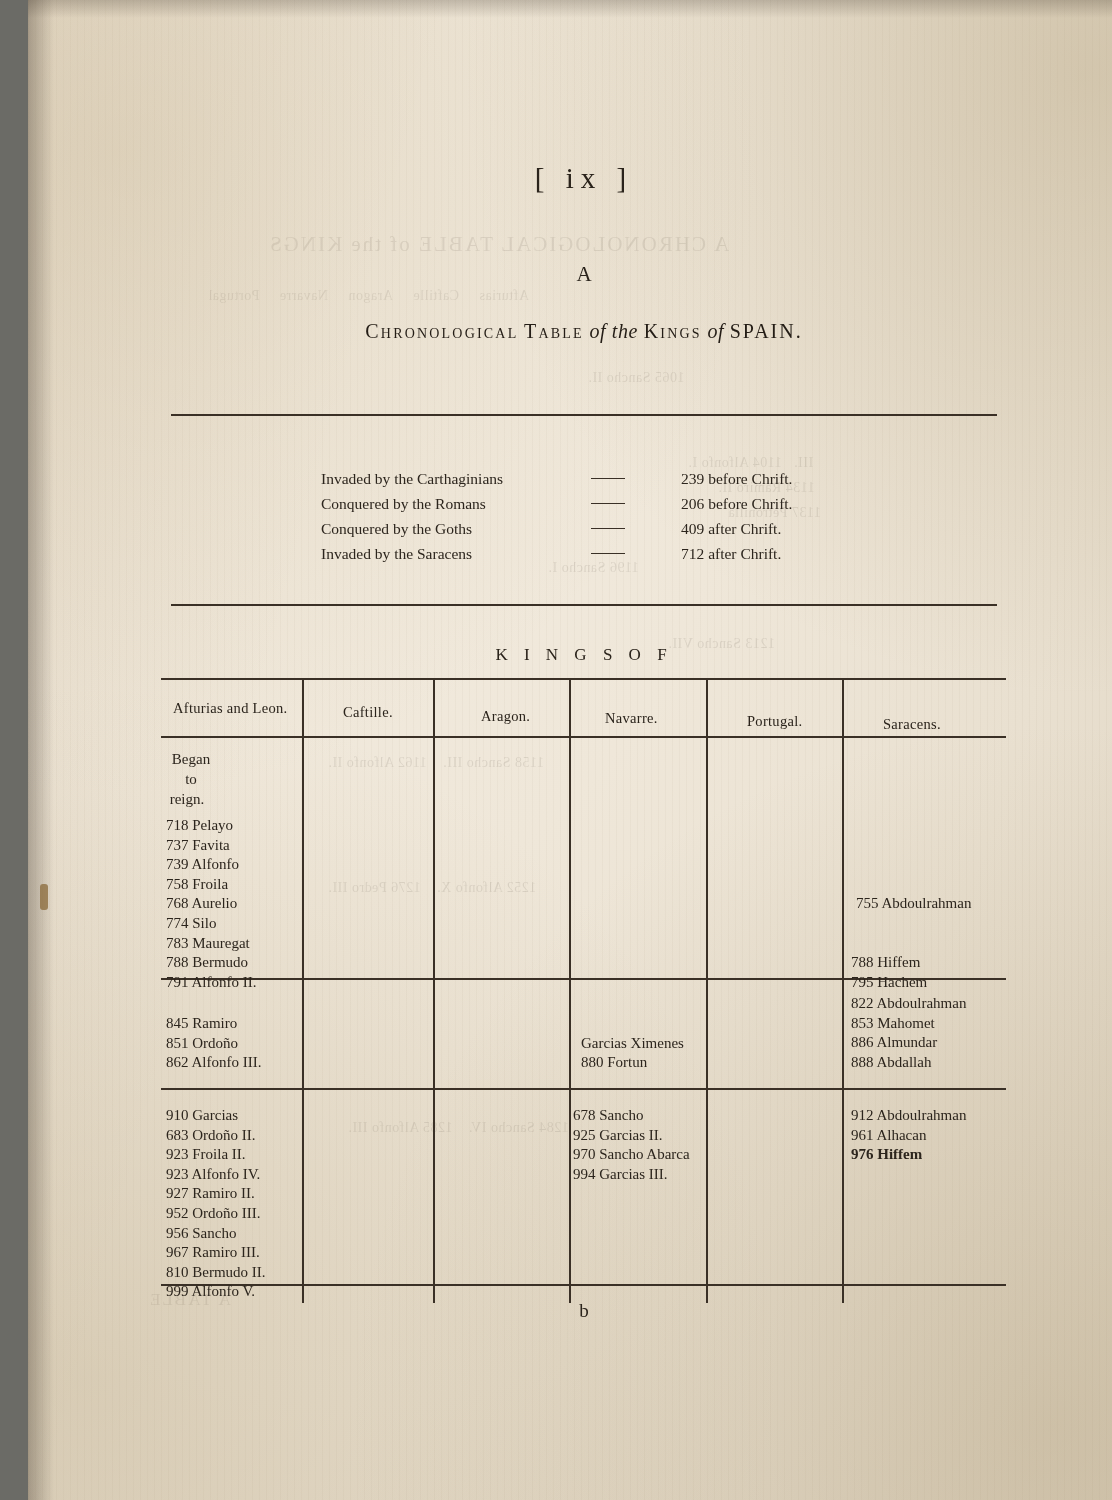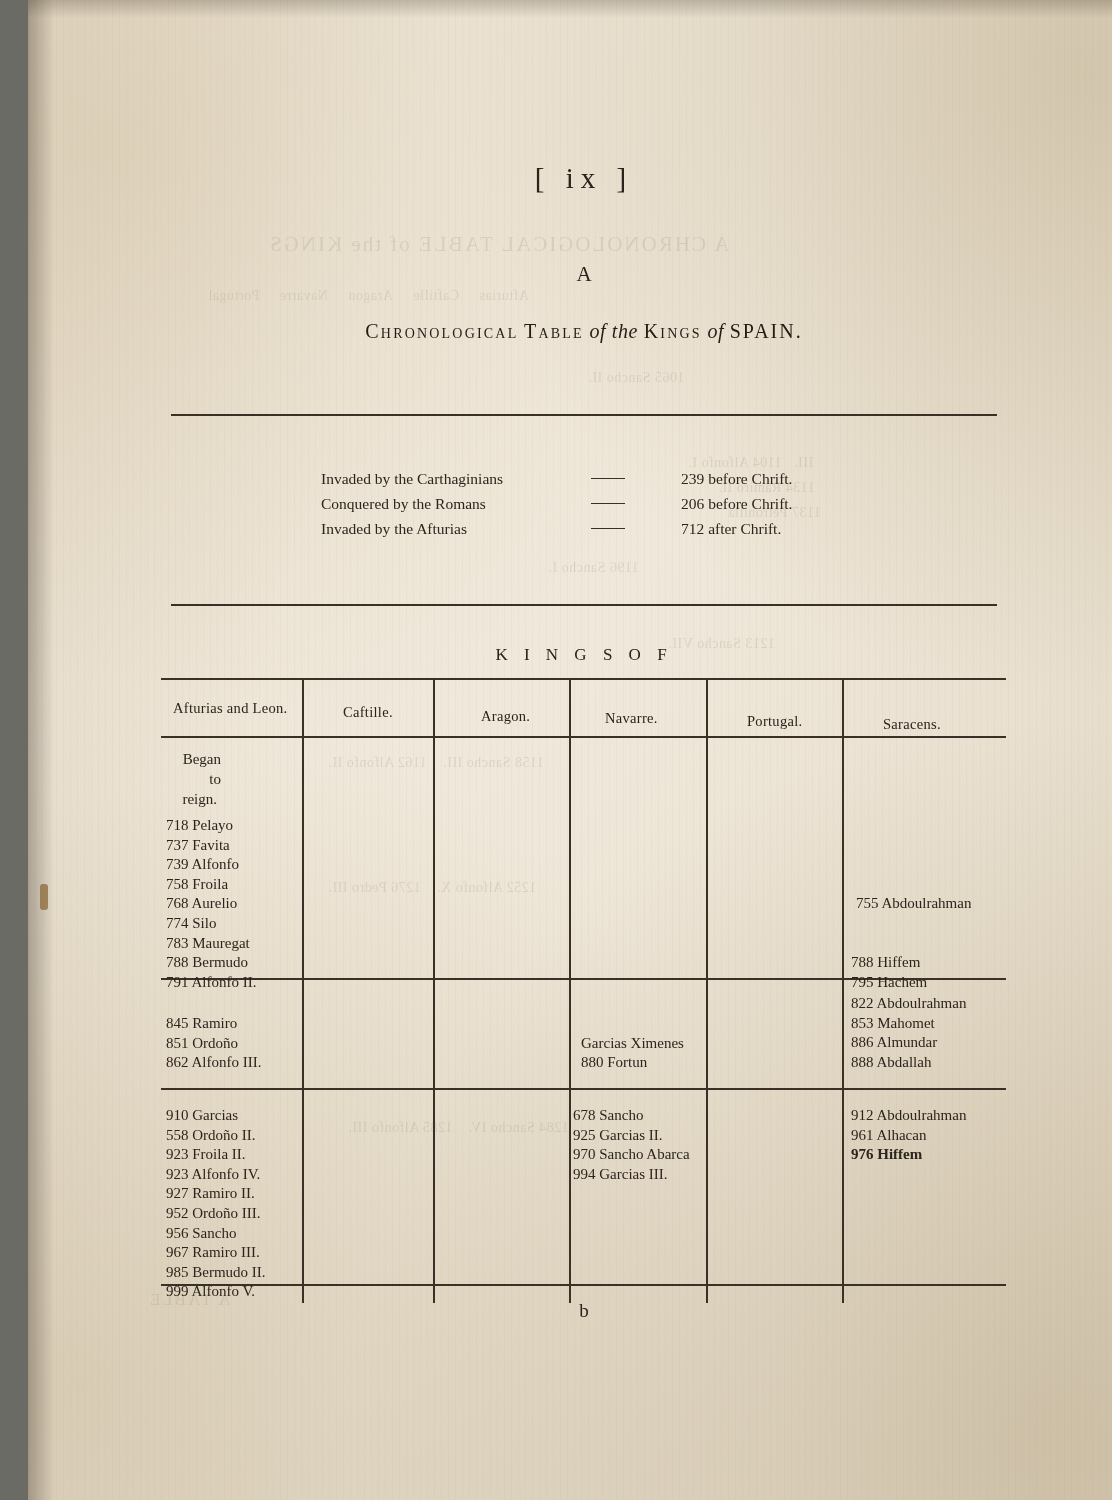--- a/index.html
+++ b/index.html
@@ -168,21 +168,21 @@
     font-size: 15px;
     line-height: 19.6px;
     color: #2c251d;
     white-space: nowrap;
   }
   .began {
     position: absolute;
     font-size: 15px;
     line-height: 19.6px;
     color: #2c251d;
-    text-align: right;
+    text-align: center;
     width: 60px;
   }
 
   .sig {
     position: absolute;
     top: 1300px;
     left: 0;
     right: 0;
     text-align: center;
     font-size: 19px;
@@ -255,21 +255,26 @@
         <div class="ev-label">Invaded by the Carthaginians</div>
         <div class="ev-dash"><span></span></div>
         <div class="ev-date">239 before Chrift.</div>
       </div>
       <div class="event-row">
         <div class="ev-label">Conquered by the Romans</div>
         <div class="ev-dash"><span></span></div>
         <div class="ev-date">206 before Chrift.</div>
       </div>
       <div class="event-row">
-        <div class="ev-label">Invaded by the Afturias</div>
+        <div class="ev-label">Conquered by the Goths</div>
+        <div class="ev-dash"><span></span></div>
+        <div class="ev-date">409 after Chrift.</div>
+      </div>
+      <div class="event-row">
+        <div class="ev-label">Invaded by the Saracens</div>
         <div class="ev-dash"><span></span></div>
         <div class="ev-date">712 after Chrift.</div>
       </div>
     </div>
 
     <div class="rule" id="rule-mid"></div>
 
     <div class="kings-of">K I N G S   O F</div>
 
     <div class="tbl">
@@ -317,28 +322,28 @@
 
       <div class="cell" style="top:355.6px; left:420px;">Garcias Ximenes</div>
       <div class="cell" style="top:375.2px; left:420px;">880 Fortun</div>
 
       <div class="cell" style="top:316px; left:690px;">822 Abdoulrahman</div>
       <div class="cell" style="top:335.6px; left:690px;">853 Mahomet</div>
       <div class="cell" style="top:355.2px; left:690px;">886 Almundar</div>
       <div class="cell" style="top:374.8px; left:690px;">888 Abdallah</div>
 
       <div class="cell" style="top:428px; left:5px;">910 Garcias</div>
-      <div class="cell" style="top:447.6px; left:5px;">558 Ordoño II.</div>
+      <div class="cell" style="top:447.6px; left:5px;">683 Ordoño II.</div>
       <div class="cell" style="top:467.2px; left:5px;">923 Froila II.</div>
       <div class="cell" style="top:486.8px; left:5px;">923 Alfonfo IV.</div>
       <div class="cell" style="top:506.4px; left:5px;">927 Ramiro II.</div>
       <div class="cell" style="top:526px; left:5px;">952 Ordoño III.</div>
       <div class="cell" style="top:545.6px; left:5px;">956 Sancho</div>
       <div class="cell" style="top:565.2px; left:5px;">967 Ramiro III.</div>
-      <div class="cell" style="top:584.8px; left:5px;">985 Bermudo II.</div>
+      <div class="cell" style="top:584.8px; left:5px;">810 Bermudo II.</div>
       <div class="cell" style="top:604.4px; left:5px;">999 Alfonfo V.</div>
 
       <div class="cell" style="top:428px; left:412px;">678 Sancho</div>
       <div class="cell" style="top:447.6px; left:412px;">925 Garcias II.</div>
       <div class="cell" style="top:467.2px; left:412px;">970 Sancho Abarca</div>
       <div class="cell" style="top:486.8px; left:412px;">994 Garcias III.</div>
 
       <div class="cell" style="top:428px; left:690px;">912 Abdoulrahman</div>
       <div class="cell" style="top:447.6px; left:690px;">961 Alhacan</div>
       <div class="cell" style="top:467.2px; left:690px;font-weight:bold;">976 Hiffem</div>

